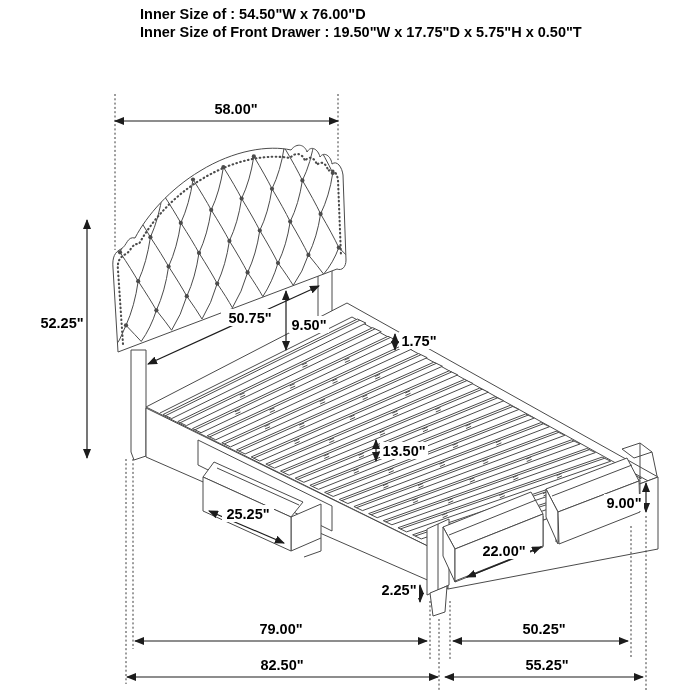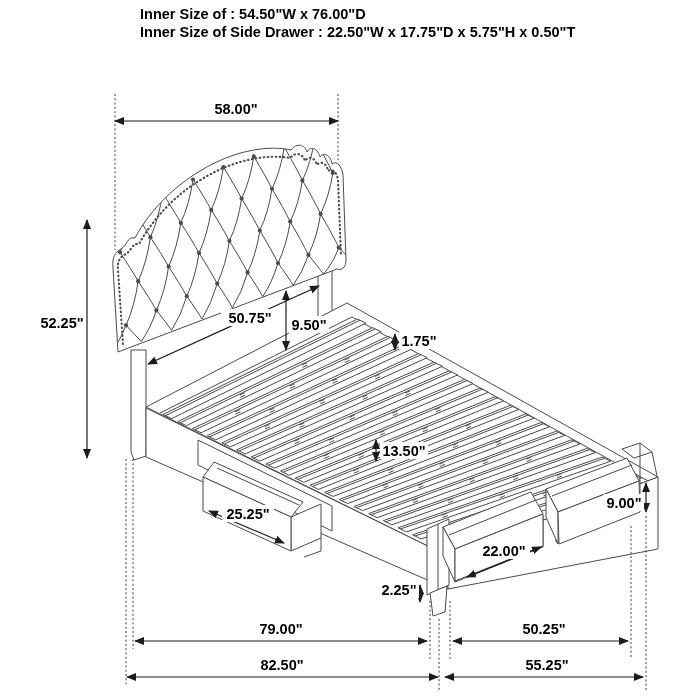--- a/index.html
+++ b/index.html
@@ -17,21 +17,21 @@
   .labelbg{fill:#ffffff;}
   .trim{stroke:#4b4b4b;stroke-width:2.1;fill:none;stroke-dasharray:0.6 3.4;stroke-linecap:round;}
 </style>
 </head>
 <body>
 
 <div id="stage">
 
   <div class="spec-header">
     <div>Inner Size of : 54.50"W x 76.00"D</div>
-    <div>Inner Size of Side Drawer : 22.50"W x 17.75"D x 5.75"H x 0.50"T</div>
+    <div>Inner Size of Front Drawer : 19.50"W x 17.75"D x 5.75"H x 0.50"T</div>
   </div>
 
   <svg width="700" height="700" viewBox="0 0 700 700">
     <defs>
       <marker id="arr" viewBox="0 0 10 8" refX="9" refY="4" markerWidth="10" markerHeight="8" markerUnits="userSpaceOnUse" orient="auto-start-reverse">
         <path d="M0,0 L10,4 L0,8 Z" fill="#1c1c1c"></path>
       </marker>
       <clipPath id="hbclip">
         <path d="M118,352 L113,268 C112,257 115,252 121,249 C127,246 127,236 135,238
                  C147,215 170,189 200,171 C234,150 269,145 291,150

